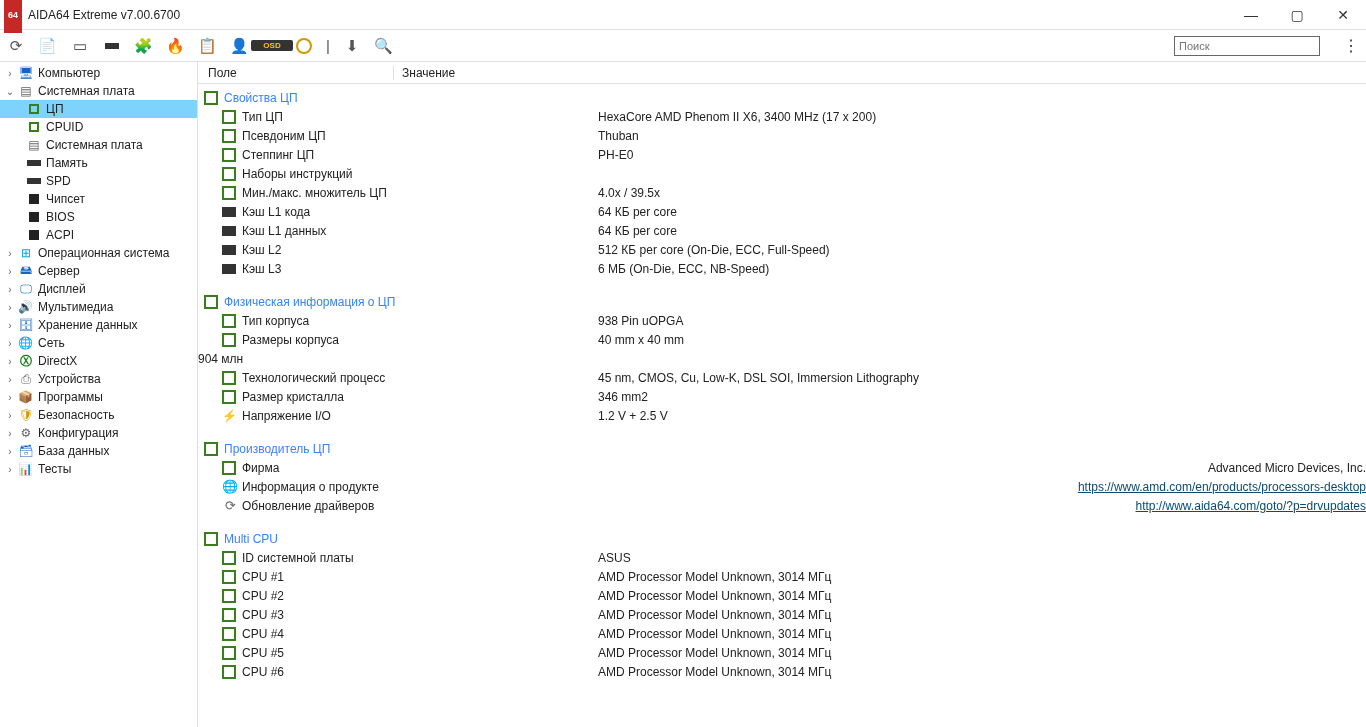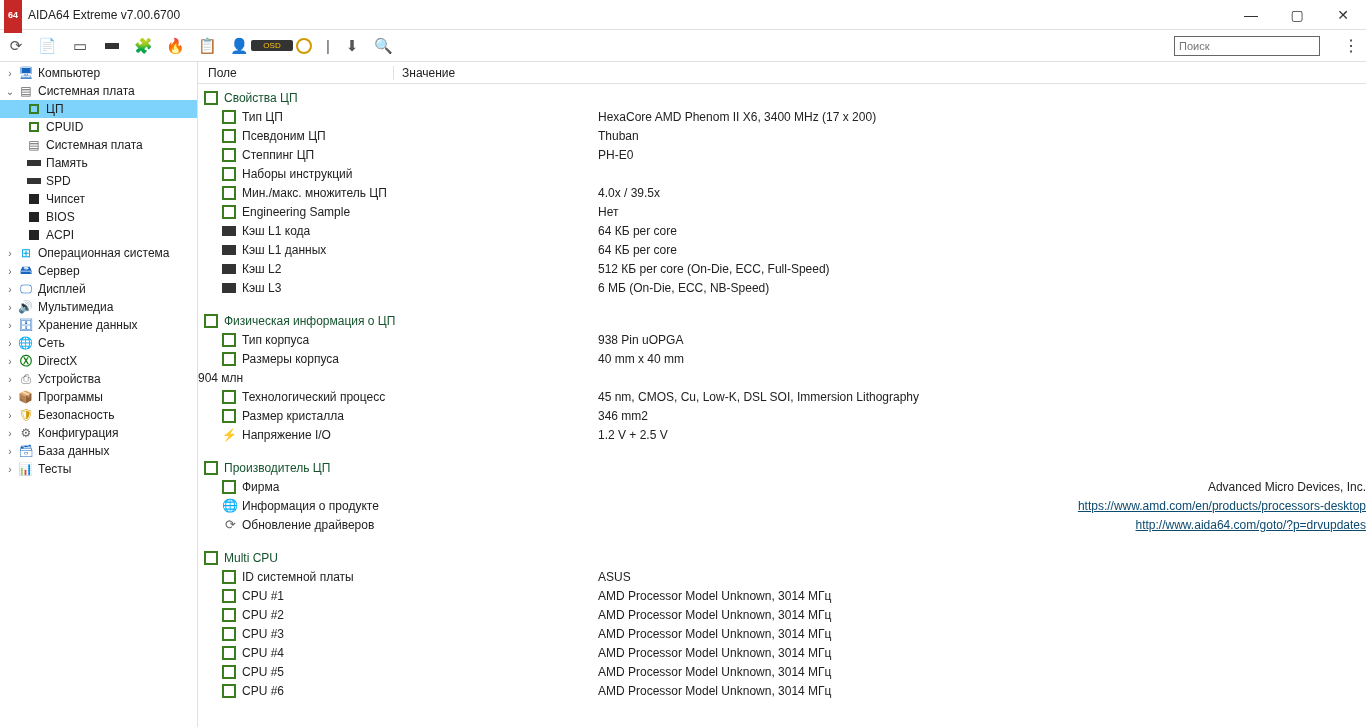--- a/index.html
+++ b/index.html
@@ -26,21 +26,21 @@
 .tree-item .icon { width: 16px; height: 16px; margin: 0 4px 0 2px; display: inline-flex; align-items: center; justify-content: center; font-size: 11px; }
 .tree-item.selected { background: #7dd3fc; }
 .tree-item.level1 { padding-left: 4px; }
 .tree-item.level2 { padding-left: 24px; }
 
 .col-header { display: flex; height: 22px; align-items: center; border-bottom: 1px solid #e0e0e0; font-size: 12px; color: #222; }
 .col-header .col1 { width: 196px; padding-left: 10px; border-right: 1px solid #e0e0e0; }
 .col-header .col2 { flex: 1; padding-left: 8px; }
 
 .section { margin-top: 4px; }
-.section-header { display: flex; align-items: center; height: 19px; padding-left: 6px; font-size: 12px; color: #14532d; }
+.section-header { display: flex; align-items: center; height: 19px; padding-left: 6px; font-size: 12px; color: #3b82f6; }
 .section-header .sicon { width: 14px; height: 14px; border: 2px solid #3a7d1f; margin-right: 6px; display: inline-block; }
 
 .row { display: flex; align-items: center; height: 19px; font-size: 12px; color: #222; }
 .row .cell1 { width: 400px; padding-left: 24px; display: flex; align-items: center; }
 .row .cell2 { flex: 1; }
 .row .ricon { width: 14px; height: 14px; border: 2px solid #3a7d1f; margin-right: 6px; display: inline-block; flex-shrink: 0; }
 .row .ricon.chip { border: none; background: #333; width: 14px; height: 10px; }
 .row .ricon.globe { border: none; color: #2b6cb0; font-size: 13px; line-height: 1; }
 .row .ricon.drv { border: none; color: #666; font-size: 13px; line-height: 1; }
 .row a { color: #0c4a6e; }
@@ -59,21 +59,21 @@
 .ic-dx { color: #107c10; font-weight: bold; }
 .ic-dev { color: #666; }
 .ic-prog { color: #b05000; }
 .ic-sec { color: #d19a00; }
 .ic-conf { color: #666; }
 .ic-db { color: #1565c0; }
 .ic-test { color: #d19a00; }
 .ic-flame { color: #ff6d00; }
 .ic-clock { color: #d19a00; }
 .ic-user { color: #333; }
-.ic-osd { background: #333; color: #ffc107; font-size: 8px; font-weight: normal; padding: 1px 12px; border-radius: 2px; }
+.ic-osd { background: #333; color: #ffc107; font-size: 8px; font-weight: bold; padding: 1px 12px; border-radius: 2px; }
 .ic-gauge { position: relative; width: 16px; height: 16px; border: 2px solid #d19a00; border-radius: 50%; }
 .ic-dl { color: #4caf50; font-size: 16px; }
 .ic-search { color: #1976d2; }
 .ic-volt { color: #d19a00; }
 </style>
 </head>
 <body>
 
 <div class="titlebar">
   <span class="app-icon">64</span>
@@ -305,27 +305,20 @@
           </div>
           <div class="row">
             <div class="cell1">
               <span class="ricon"></span>
               <span>Мин./макс. множитель ЦП</span>
             </div>
             <div class="cell2"><span>4.0x / 39.5x</span></div>
           </div>
           <div class="row">
             <div class="cell1">
-              <span class="ricon"></span>
-              <span>Engineering Sample</span>
-            </div>
-            <div class="cell2"><span>Нет</span></div>
-          </div>
-          <div class="row">
-            <div class="cell1">
               <span class="ricon chip"></span>
               <span>Кэш L1 кода</span>
             </div>
             <div class="cell2"><span>64 КБ per core</span></div>
           </div>
           <div class="row">
             <div class="cell1">
               <span class="ricon chip"></span>
               <span>Кэш L1 данных</span>
             </div>

